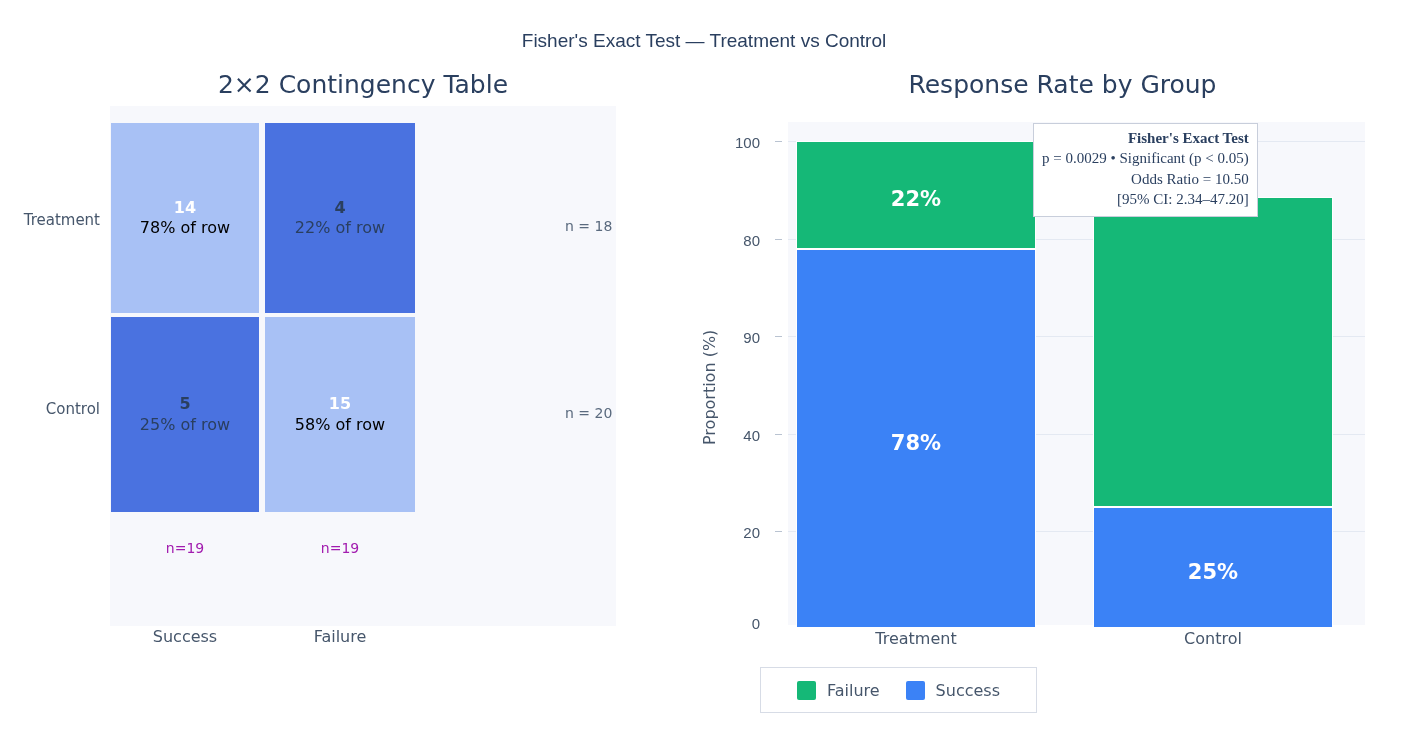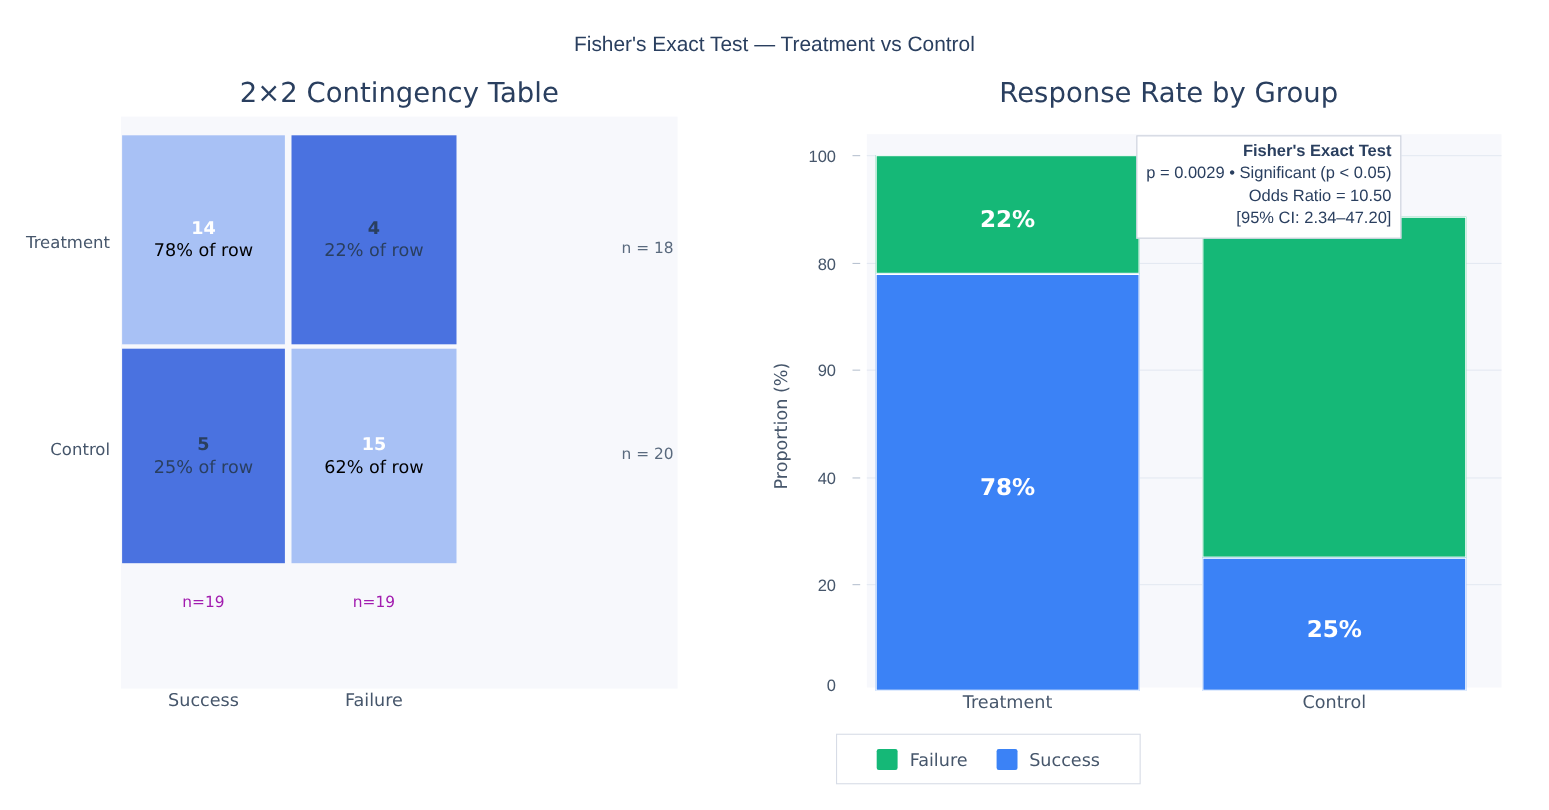--- a/index.html
+++ b/index.html
@@ -122,21 +122,21 @@
 
   
   .stats-box{
     position:absolute;left:1033px;top:123px;
     background:#ffffff;
     border:1px solid #c8cedb;
     padding:4px 8px 6px 8px;
     text-align:right;
     font-size:15px;color:#2a3f5f;
     line-height:1.36;
-    font-family:Liberation Sans, sans-serif;
+    font-family:Liberation Serif, serif;
   }
   .stats-box .hdr{font-weight:bold;}
 
   
   .legend{
     position:absolute;left:760px;top:667px;
     width:277px;height:46px;
     background:#ffffff;border:1px solid #d7dce6;
     display:flex;align-items:center;justify-content:center;
     gap:26px;
@@ -170,21 +170,21 @@
       <div class="pct">22% of row</div>
     </div>
 
     <div class="tile dark" style="left:1px;top:211px;width:148px;height:195px;">
       <div class="cnt">5</div>
       <div class="pct">25% of row</div>
     </div>
 
     <div class="tile light" style="left:155px;top:211px;width:150px;height:195px;">
       <div class="cnt">15</div>
-      <div class="pct">62% of row</div>
+      <div class="pct">58% of row</div>
     </div>
 
     <div class="row-total" style="left:455px;top:112px;">n = 18</div>
     <div class="row-total" style="left:455px;top:299px;">n = 20</div>
 
     <div class="col-n" style="left:0px;top:434px;width:150px;">n=19</div>
     <div class="col-n" style="left:155px;top:434px;width:150px;">n=19</div>
   </div>
 
   <div class="row-label" style="left:0px;top:211px;">Treatment</div>

